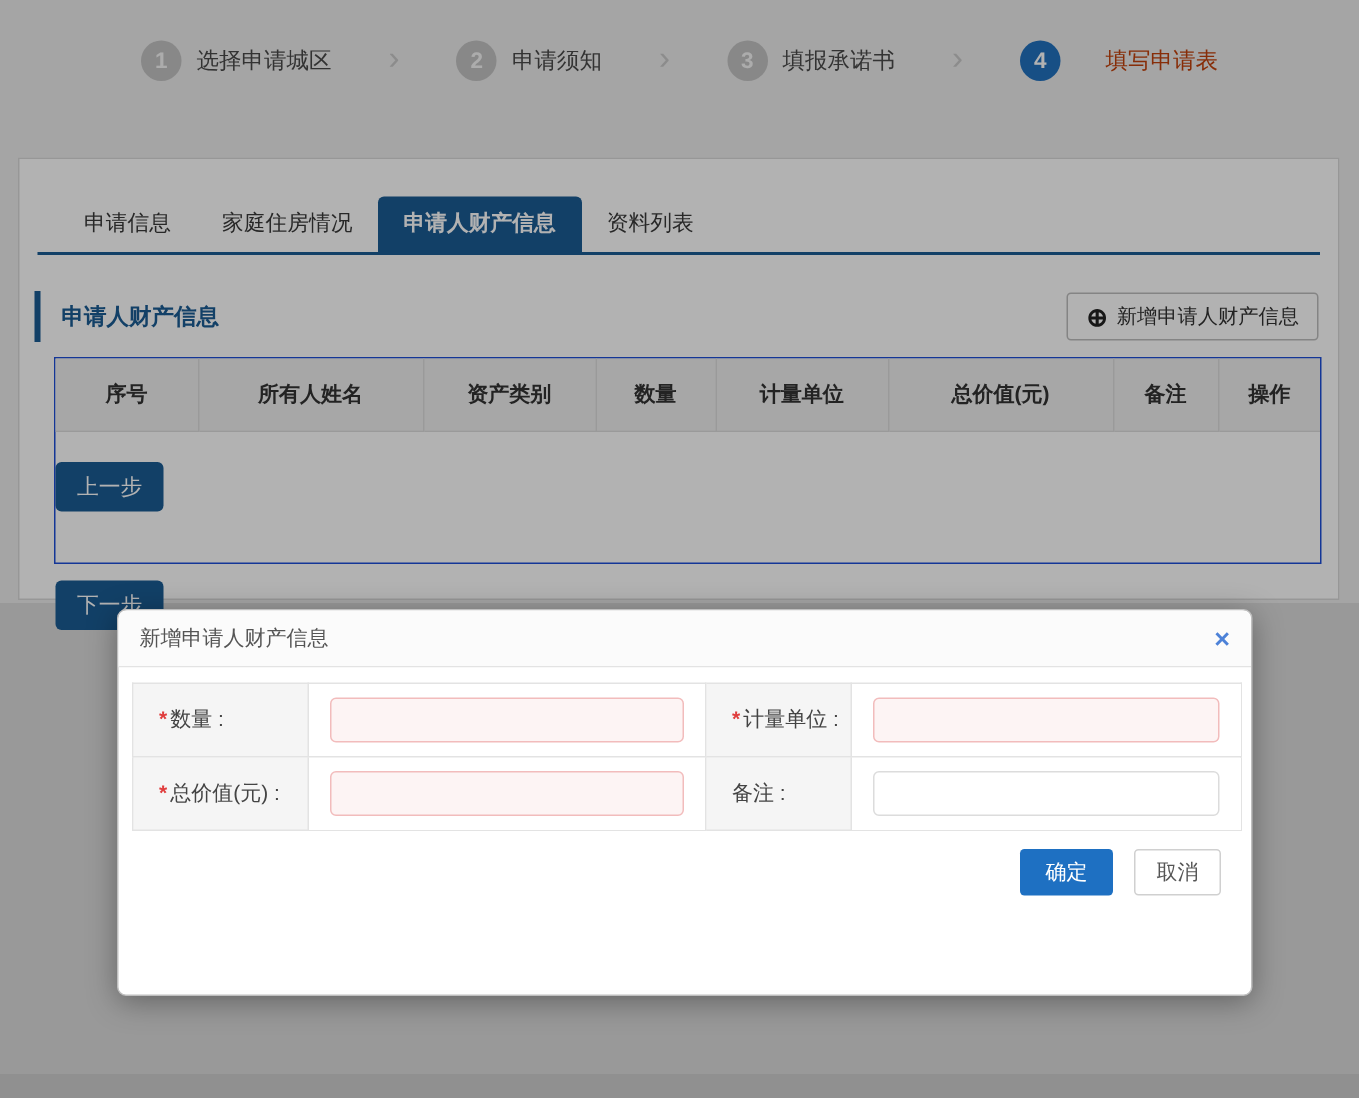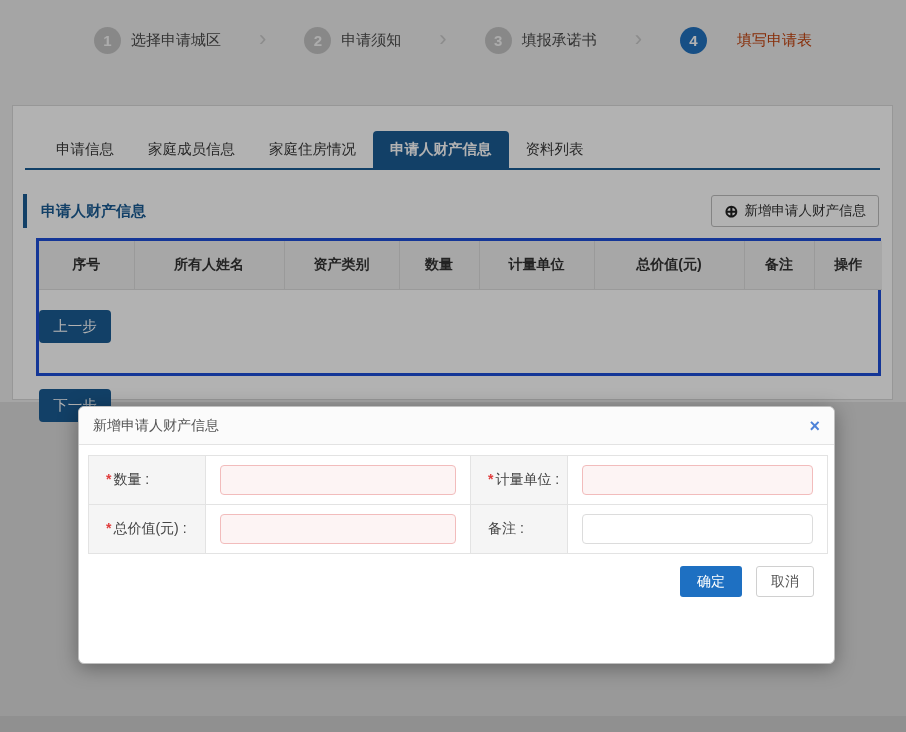--- a/index.html
+++ b/index.html
@@ -32,21 +32,21 @@
 
   .section-row { display:flex; align-items:center; margin:23px 13px 0 10px; height:36px; }
   .section-accent { width:4px; height:34px; background:#1b5c94; margin-right:14px; }
   .section-title { font-size:15px; font-weight:bold; color:#1b5c94; }
   .add-btn { margin-left:auto; height:32px; display:flex; align-items:center; gap:6px;
     border:1px solid #bdbdbd; border-radius:3px; background:#fff; padding:0 12px;
     font-size:13.5px; color:#333; cursor:pointer; }
   .add-icon { font-size:17px; line-height:1; color:#222; font-weight:bold; }
 
   .table-box { margin:9px 13px 0 23px; width:845px; height:138px;
-    border:3px solid #1d4ed8; background:#fff; position:relative; }
+    border:1px solid #1d4ed8; background:#fff; position:relative; }
   table.prop { border-collapse:collapse; width:100%; table-layout:fixed; }
   table.prop th { height:48px; background:#f0f0f0; border-right:1px solid #ddd; border-bottom:1px solid #ddd;
     font-size:14px; font-weight:bold; color:#333; text-align:center; }
   table.prop th:last-child { border-right:none; }
   .c0{width:95px}.c1{width:150px}.c2{width:115px}.c3{width:80px}.c4{width:115px}.c5{width:150px}.c6{width:70px}.c7{width:68px}
 
   .nav-btn-row { display:flex; justify-content:flex-end; gap:46px; margin-top:20px;flex-direction:column; }
   .nav-btn { width:72px; height:33px; background:#1b5c94; color:#fff; border:none; border-radius:4px;
     font-size:14.5px; font-family:inherit; cursor:pointer; }
 
@@ -104,21 +104,20 @@
   <span class="step-sep">›</span>
   <div class="step">
     <span class="step-circle active">4</span>
     <span class="step-label active">填写申请表</span>
   </div>
 </div>
 
 <div class="panel">
   <div class="tabs">
     <div class="tab">申请信息</div>
-    <div class="tab">家庭成员信息</div>
     <div class="tab">家庭住房情况</div>
     <div class="tab active">申请人财产信息</div>
     <div class="tab">资料列表</div>
   </div>
 
   <div class="section-row">
     <div class="section-accent"></div>
     <div class="section-title">申请人财产信息</div>
     <button class="add-btn">
       <span class="add-icon">⊕</span>

